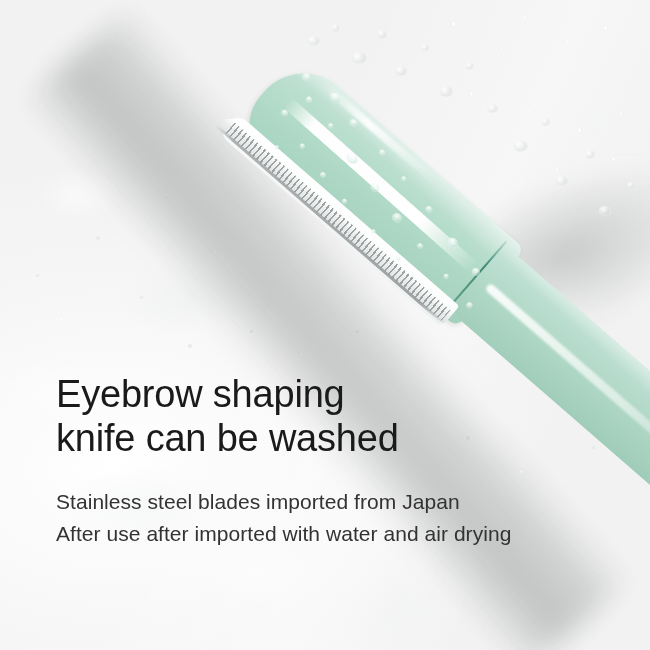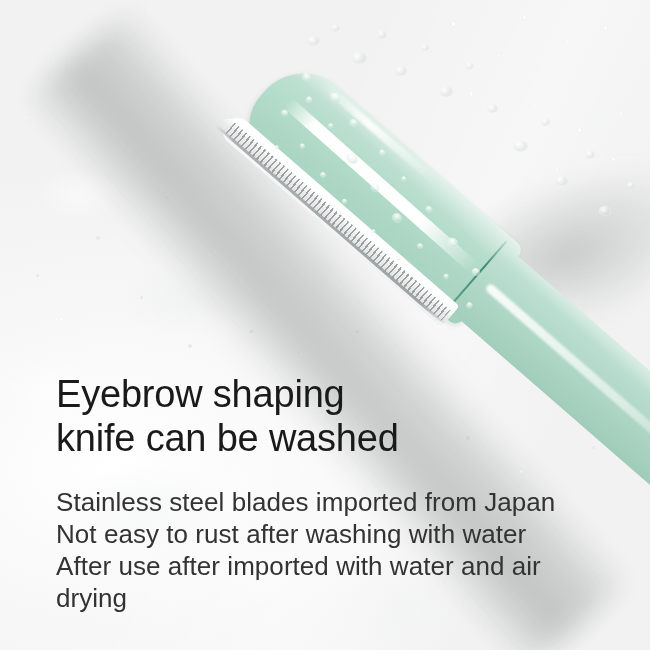--- a/index.html
+++ b/index.html
@@ -109,21 +109,21 @@
   .hdrops{position:absolute;left:34px;top:60px;width:610px;height:112px;}
   .hd{position:absolute;border-radius:50%;
       background:radial-gradient(circle at 35% 30%, rgba(255,255,255,.92) 0%, rgba(226,242,236,.55) 48%, rgba(132,186,168,.40) 100%);
       box-shadow:inset 0 0 1px rgba(255,255,255,.9);}
 
   
   .copy{position:absolute;left:56px;top:372px;width:560px;}
   .headline{font-size:38px;line-height:44px;color:#1a1a1a;font-weight:400;
             letter-spacing:-.2px;white-space:pre-line;}
   .bullets{margin-top:26px;}
-  .bullet{font-size:26px;line-height:32px;color:#333333;font-weight:400;letter-spacing:.05px;}
+  .bullet{font-size:21px;line-height:32px;color:#333333;font-weight:400;letter-spacing:.05px;}
 </style>
 </head>
 <body>
 
 <div class="stage">
 
   <div class="bg-base"></div>
   <div class="bg-mottle"></div>
   <div class="bg-sheen"></div>
 
@@ -217,18 +217,17 @@
       <span class="hd" style="left:208px;top:92px;width:5px;height:4px;"></span>
       <span class="hd" style="left:44px;top:88px;width:4px;height:4px;"></span>
     </div>
   </div>
 
   <div class="copy">
     <div class="headline">Eyebrow shaping
 knife can be washed</div>
     <div class="bullets">
       <div class="bullet">Stainless steel blades imported from Japan</div>
-      <div class="bullet">Not easy to rust after washing with water</div>
       <div class="bullet">After use after imported with water and air drying</div>
     </div>
   </div>
 
 </div>
 
 </body></html>

